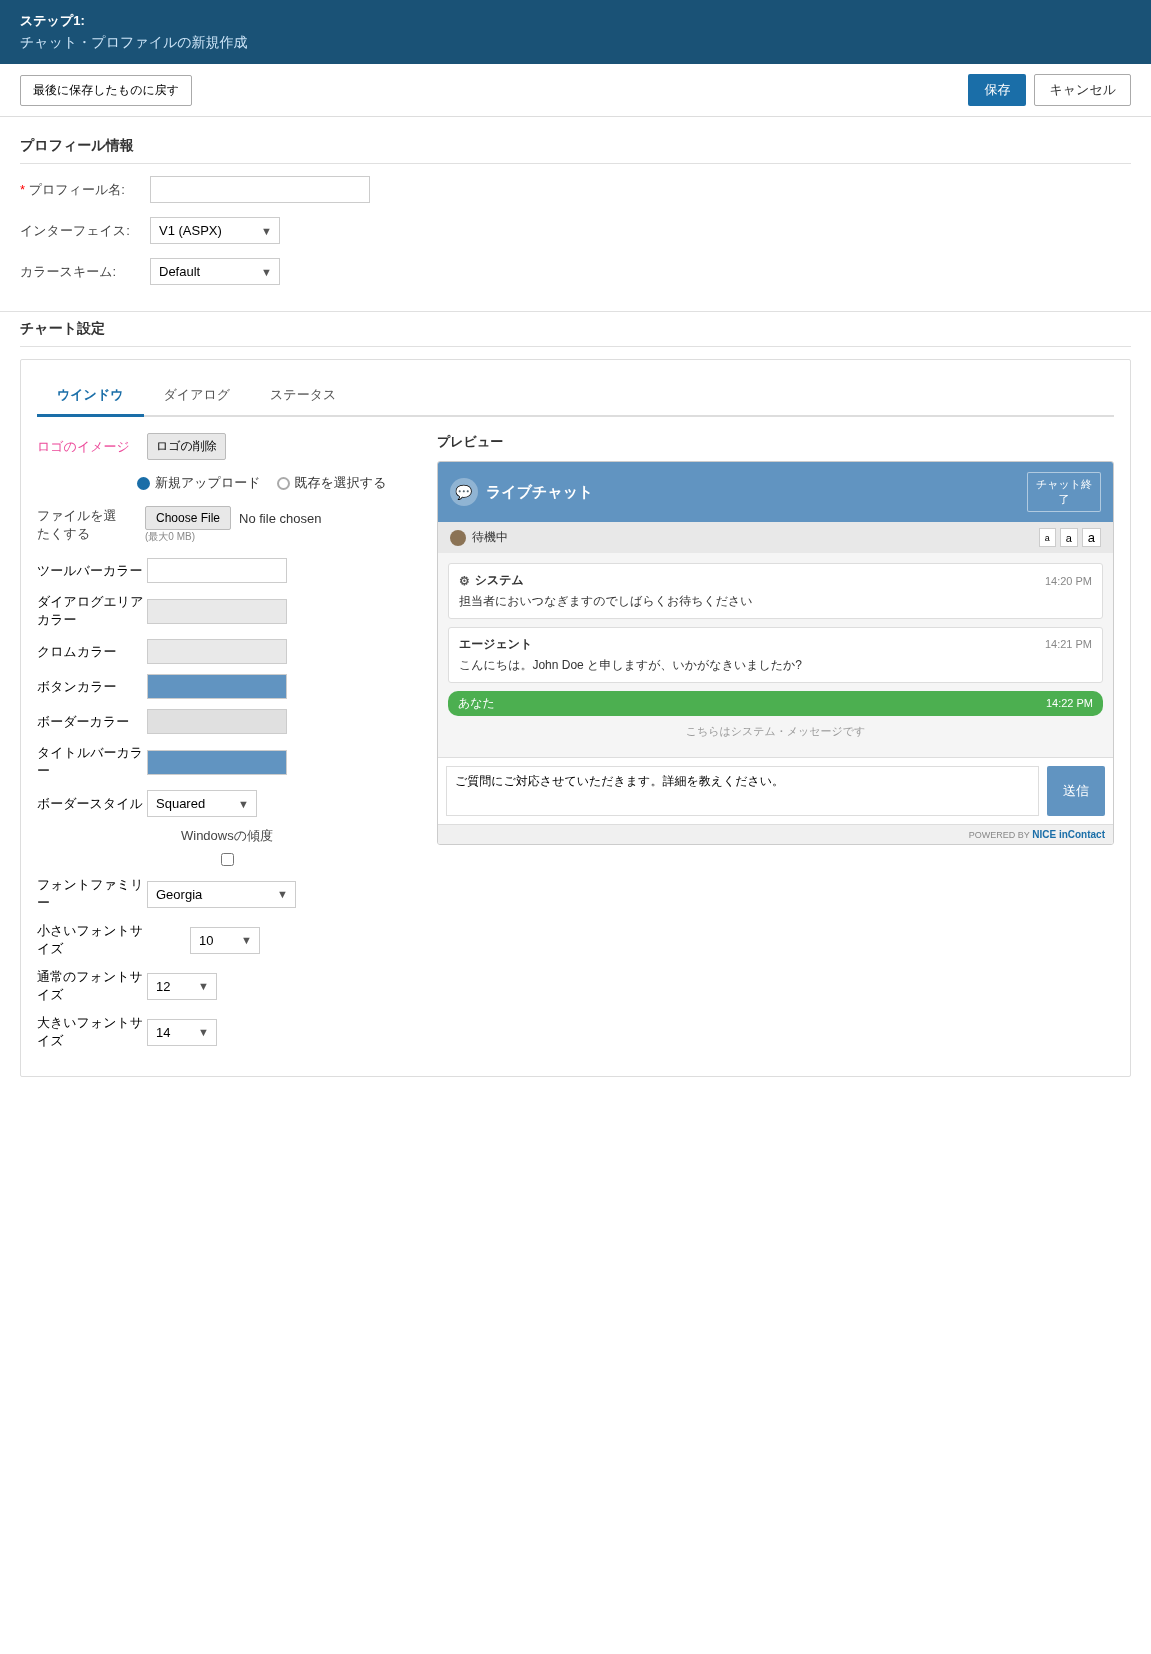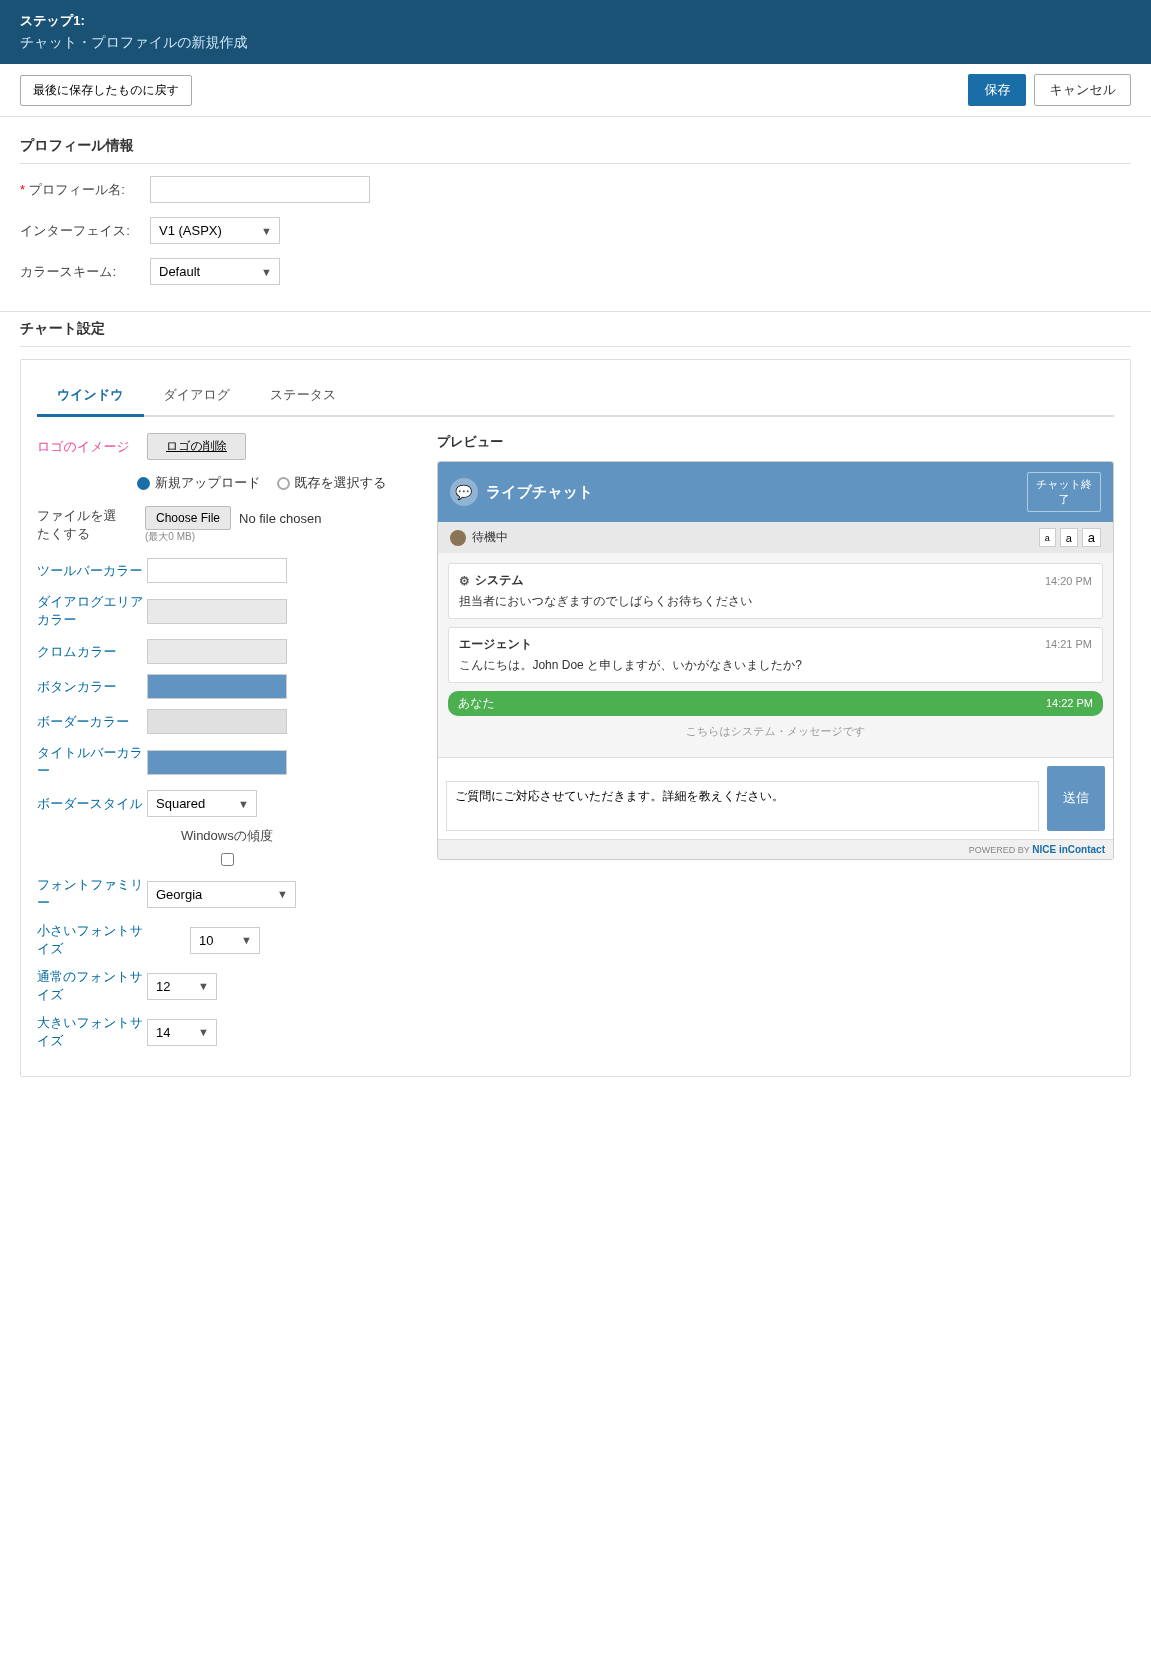--- a/index.html
+++ b/index.html
@@ -45,37 +45,37 @@
     .inner-content { border: 1px solid #ddd; border-radius: 2px; padding: 16px; background: #fff; }
 
     
     .two-col { display: flex; gap: 20px; }
     .left-col { flex: 0 0 380px; }
     .right-col { flex: 1; }
 
     
     .logo-row { display: flex; align-items: center; gap: 10px; margin-bottom: 14px; }
     .logo-label { font-size: 13px; color: #ec4899; width: 100px; }
-    .btn-logo-remove { background: #e8e8e8; border: 1px solid #bbb; padding: 4px 18px; font-size: 12px; cursor: pointer; border-radius: 2px; text-decoration: underline; }
+    .btn-logo-remove { background: #e8e8e8; border: 1px solid #bbb; padding: 4px 8px; font-size: 12px; cursor: pointer; border-radius: 2px; }
 
     
     .radio-group { display: flex; gap: 16px; margin-bottom: 14px; margin-left: 100px; }
     .radio-label { display: flex; align-items: center; gap: 5px; cursor: pointer; font-size: 13px; }
     .radio-dot { width: 13px; height: 13px; border-radius: 50%; border: 2px solid #1a6ea8; background: #1a6ea8; display: flex; align-items: center; justify-content: center; }
     .radio-dot-empty { width: 13px; height: 13px; border-radius: 50%; border: 2px solid #aaa; background: #fff; }
 
     
     .file-row { display: flex; align-items: center; gap: 8px; margin-bottom: 14px; }
     .file-label-text { width: 100px; font-size: 13px; color: #444; }
     .btn-choose-file { background: #e8e8e8; border: 1px solid #bbb; padding: 4px 10px; font-size: 12px; cursor: pointer; border-radius: 2px; }
     .file-size { font-size: 10px; color: #888; display: block; }
 
     
     .color-row { display: flex; align-items: center; margin-bottom: 10px; }
-    .color-label { width: 110px; font-size: 13px; color: #0369a1; }
+    .color-label { width: 110px; font-size: 13px; color: #000000; }
     .color-input { border: 1px solid #ccc; padding: 4px 8px; font-size: 13px; width: 140px; }
     .color-input-white { background: #fff; }
     .color-input-gray { background: #e9e9e9; }
     .color-input-blue { background: #6194C1; color: #fff; }
 
     
     .border-style-select { min-width: 110px; }
 
     
     .checkbox-row { display: flex; align-items: center; gap: 8px; margin-bottom: 10px; flex-direction: column; }
@@ -101,21 +101,21 @@
     .msg-header { display: flex; justify-content: space-between; align-items: center; margin-bottom: 4px; }
     .msg-sender { font-size: 12px; font-weight: bold; display: flex; align-items: center; gap: 5px; }
     .msg-time { font-size: 11px; color: #888; }
     .msg-text { font-size: 12px; color: #333; line-height: 1.4; }
     .gear-icon { color: #555; }
     .msg-you { background: #4CAF50; color: #fff; border: none; padding: 4px 10px; font-size: 12px; display: flex; justify-content: space-between; align-items: center; border-radius: 10px; margin-bottom: 8px; }
     .you-time { font-size: 11px; }
     .system-msg { text-align: center; font-size: 11px; color: #999; margin-bottom: 8px; }
     .chat-input-area { background: #fff; border-top: 1px solid #ddd; padding: 8px; display: flex; gap: 8px; align-items: flex-end; }
     .chat-textarea { flex: 1; border: 1px solid #ddd; padding: 6px 8px; font-size: 12px; resize: none; height: 50px; outline: none; }
-    .btn-send { background: #6194C1; color: #fff; border: none; padding: 6px 16px; cursor: pointer; font-size: 13px; border-radius: 2px; height: 65px; }
+    .btn-send { background: #6194C1; color: #fff; border: none; padding: 6px 16px; cursor: pointer; font-size: 13px; border-radius: 2px; height: 50px; }
     .chat-footer { background: #f0f0f0; padding: 4px 8px; text-align: right; font-size: 9px; color: #888; border-top: 1px solid #ddd; }
     .nice-brand { color: #1a6ea8; font-weight: bold; font-size: 10px; }
 
     
     .divider { border: none; border-top: 1px solid #e0e0e0; margin: 0; }
   </style>
 </head>
 <body>
 
 <div class="page-wrapper">

